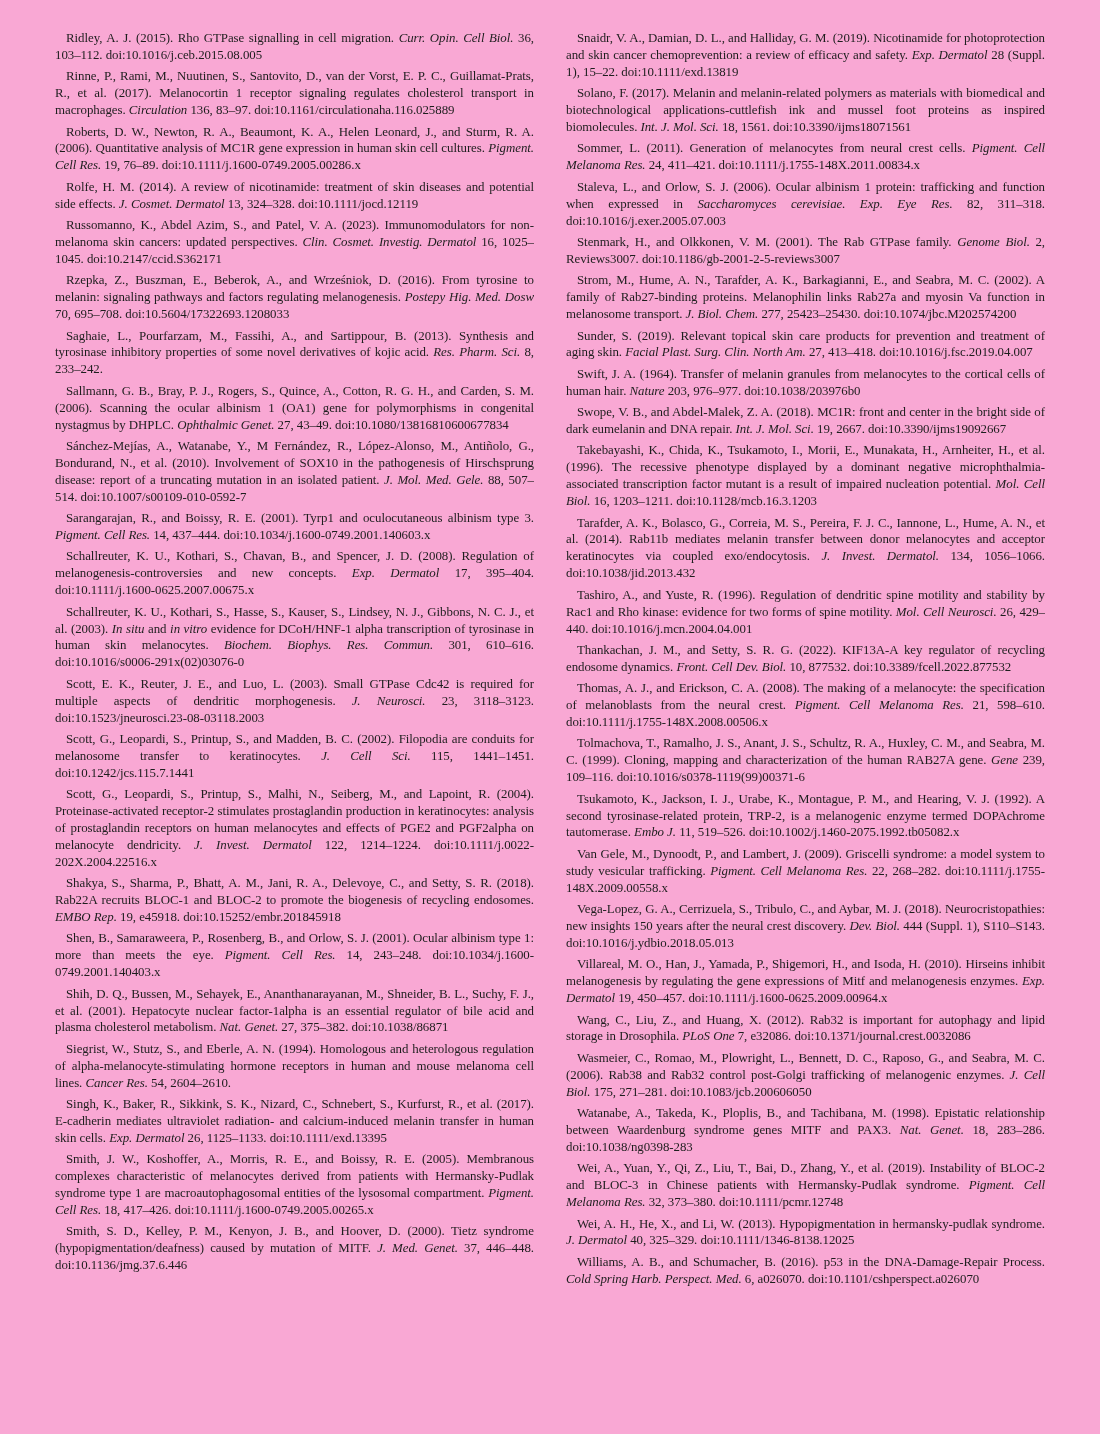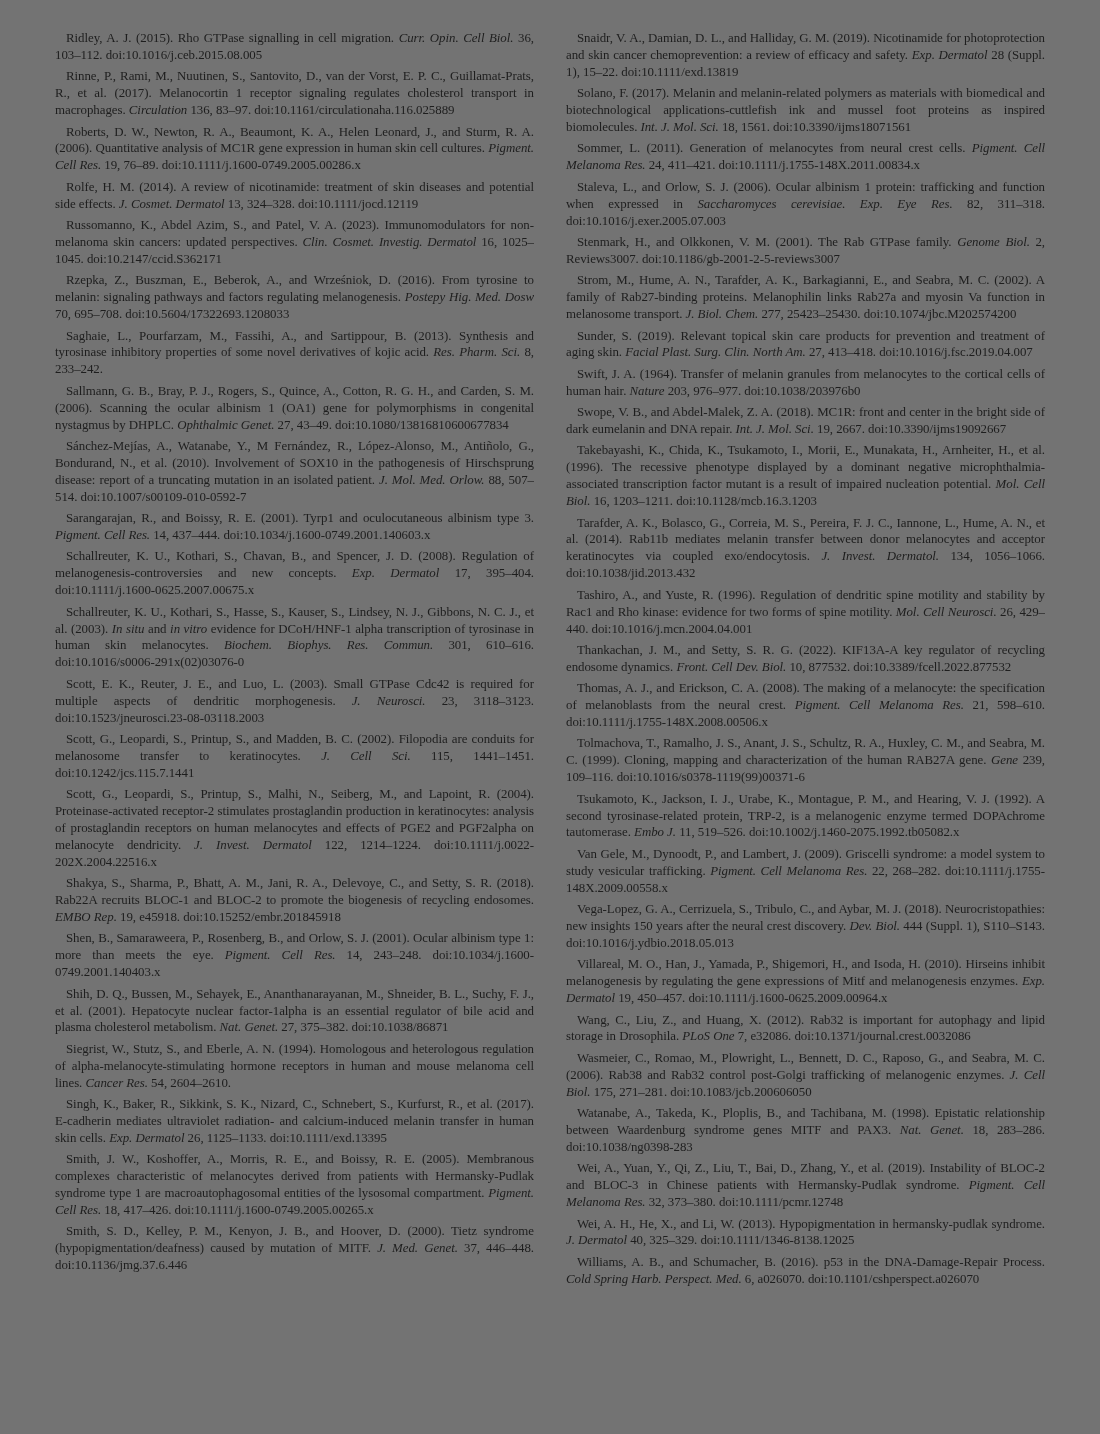--- a/index.html
+++ b/index.html
@@ -6,21 +6,21 @@
   html, body {
     margin: 0;
     padding: 0;
     background: #ffffff;
   }
   .page {
     width: 1100px;
     height: 1434px;
     box-sizing: border-box;
     padding: 30px 55px 20px 55px;
-    background: #737373;
+    background: #f9a8d4;
     display: flex;
     gap: 32px;
     overflow: hidden;
     font-family: "Liberation Serif", "DejaVu Serif", serif;
     color: #1e1e1e;
   }
   .col {
     flex: 1 1 0;
     min-width: 0;
   }
@@ -42,21 +42,21 @@
 <div class="page">
   <div class="col">
       <p class="ref"><span>Ridley, A. J. (2015). Rho GTPase signalling in cell migration. </span><i>Curr. Opin. Cell Biol.</i><span> 36, 103–112. doi:10.1016/j.ceb.2015.08.005</span></p>
       <p class="ref"><span>Rinne, P., Rami, M., Nuutinen, S., Santovito, D., van der Vorst, E. P. C., Guillamat-Prats, R., et al. (2017). Melanocortin 1 receptor signaling regulates cholesterol transport in macrophages. </span><i>Circulation</i><span> 136, 83–97. doi:10.1161/circulationaha.116.025889</span></p>
       <p class="ref"><span>Roberts, D. W., Newton, R. A., Beaumont, K. A., Helen Leonard, J., and Sturm, R. A. (2006). Quantitative analysis of MC1R gene expression in human skin cell cultures. </span><i>Pigment. Cell Res.</i><span> 19, 76–89. doi:10.1111/j.1600-0749.2005.00286.x</span></p>
       <p class="ref"><span>Rolfe, H. M. (2014). A review of nicotinamide: treatment of skin diseases and potential side effects. </span><i>J. Cosmet. Dermatol</i><span> 13, 324–328. doi:10.1111/jocd.12119</span></p>
       <p class="ref"><span>Russomanno, K., Abdel Azim, S., and Patel, V. A. (2023). Immunomodulators for non-melanoma skin cancers: updated perspectives. </span><i>Clin. Cosmet. Investig. Dermatol</i><span> 16, 1025–1045. doi:10.2147/ccid.S362171</span></p>
       <p class="ref"><span>Rzepka, Z., Buszman, E., Beberok, A., and Wrześniok, D. (2016). From tyrosine to melanin: signaling pathways and factors regulating melanogenesis. </span><i>Postepy Hig. Med. Dosw</i><span> 70, 695–708. doi:10.5604/17322693.1208033</span></p>
       <p class="ref"><span>Saghaie, L., Pourfarzam, M., Fassihi, A., and Sartippour, B. (2013). Synthesis and tyrosinase inhibitory properties of some novel derivatives of kojic acid. </span><i>Res. Pharm. Sci.</i><span> 8, 233–242.</span></p>
       <p class="ref"><span>Sallmann, G. B., Bray, P. J., Rogers, S., Quince, A., Cotton, R. G. H., and Carden, S. M. (2006). Scanning the ocular albinism 1 (OA1) gene for polymorphisms in congenital nystagmus by DHPLC. </span><i>Ophthalmic Genet.</i><span> 27, 43–49. doi:10.1080/13816810600677834</span></p>
-      <p class="ref"><span>Sánchez-Mejías, A., Watanabe, Y., M Fernández, R., López-Alonso, M., Antiñolo, G., Bondurand, N., et al. (2010). Involvement of SOX10 in the pathogenesis of Hirschsprung disease: report of a truncating mutation in an isolated patient. </span><i>J. Mol. Med. Orlow.</i><span> 88, 507–514. doi:10.1007/s00109-010-0592-7</span></p>
+      <p class="ref"><span>Sánchez-Mejías, A., Watanabe, Y., M Fernández, R., López-Alonso, M., Antiñolo, G., Bondurand, N., et al. (2010). Involvement of SOX10 in the pathogenesis of Hirschsprung disease: report of a truncating mutation in an isolated patient. </span><i>J. Mol. Med. Gele.</i><span> 88, 507–514. doi:10.1007/s00109-010-0592-7</span></p>
       <p class="ref"><span>Sarangarajan, R., and Boissy, R. E. (2001). Tyrp1 and oculocutaneous albinism type 3. </span><i>Pigment. Cell Res.</i><span> 14, 437–444. doi:10.1034/j.1600-0749.2001.140603.x</span></p>
       <p class="ref"><span>Schallreuter, K. U., Kothari, S., Chavan, B., and Spencer, J. D. (2008). Regulation of melanogenesis-controversies and new concepts. </span><i>Exp. Dermatol</i><span> 17, 395–404. doi:10.1111/j.1600-0625.2007.00675.x</span></p>
       <p class="ref"><span>Schallreuter, K. U., Kothari, S., Hasse, S., Kauser, S., Lindsey, N. J., Gibbons, N. C. J., et al. (2003). </span><i>In situ</i><span> and </span><i>in vitro</i><span> evidence for DCoH/HNF-1 alpha transcription of tyrosinase in human skin melanocytes. </span><i>Biochem. Biophys. Res. Commun.</i><span> 301, 610–616. doi:10.1016/s0006-291x(02)03076-0</span></p>
       <p class="ref"><span>Scott, E. K., Reuter, J. E., and Luo, L. (2003). Small GTPase Cdc42 is required for multiple aspects of dendritic morphogenesis. </span><i>J. Neurosci.</i><span> 23, 3118–3123. doi:10.1523/jneurosci.23-08-03118.2003</span></p>
       <p class="ref"><span>Scott, G., Leopardi, S., Printup, S., and Madden, B. C. (2002). Filopodia are conduits for melanosome transfer to keratinocytes. </span><i>J. Cell Sci.</i><span> 115, 1441–1451. doi:10.1242/jcs.115.7.1441</span></p>
       <p class="ref"><span>Scott, G., Leopardi, S., Printup, S., Malhi, N., Seiberg, M., and Lapoint, R. (2004). Proteinase-activated receptor-2 stimulates prostaglandin production in keratinocytes: analysis of prostaglandin receptors on human melanocytes and effects of PGE2 and PGF2alpha on melanocyte dendricity. </span><i>J. Invest. Dermatol</i><span> 122, 1214–1224. doi:10.1111/j.0022-202X.2004.22516.x</span></p>
       <p class="ref"><span>Shakya, S., Sharma, P., Bhatt, A. M., Jani, R. A., Delevoye, C., and Setty, S. R. (2018). Rab22A recruits BLOC-1 and BLOC-2 to promote the biogenesis of recycling endosomes. </span><i>EMBO Rep.</i><span> 19, e45918. doi:10.15252/embr.201845918</span></p>
       <p class="ref"><span>Shen, B., Samaraweera, P., Rosenberg, B., and Orlow, S. J. (2001). Ocular albinism type 1: more than meets the eye. </span><i>Pigment. Cell Res.</i><span> 14, 243–248. doi:10.1034/j.1600-0749.2001.140403.x</span></p>
       <p class="ref"><span>Shih, D. Q., Bussen, M., Sehayek, E., Ananthanarayanan, M., Shneider, B. L., Suchy, F. J., et al. (2001). Hepatocyte nuclear factor-1alpha is an essential regulator of bile acid and plasma cholesterol metabolism. </span><i>Nat. Genet.</i><span> 27, 375–382. doi:10.1038/86871</span></p>
       <p class="ref"><span>Siegrist, W., Stutz, S., and Eberle, A. N. (1994). Homologous and heterologous regulation of alpha-melanocyte-stimulating hormone receptors in human and mouse melanoma cell lines. </span><i>Cancer Res.</i><span> 54, 2604–2610.</span></p>

